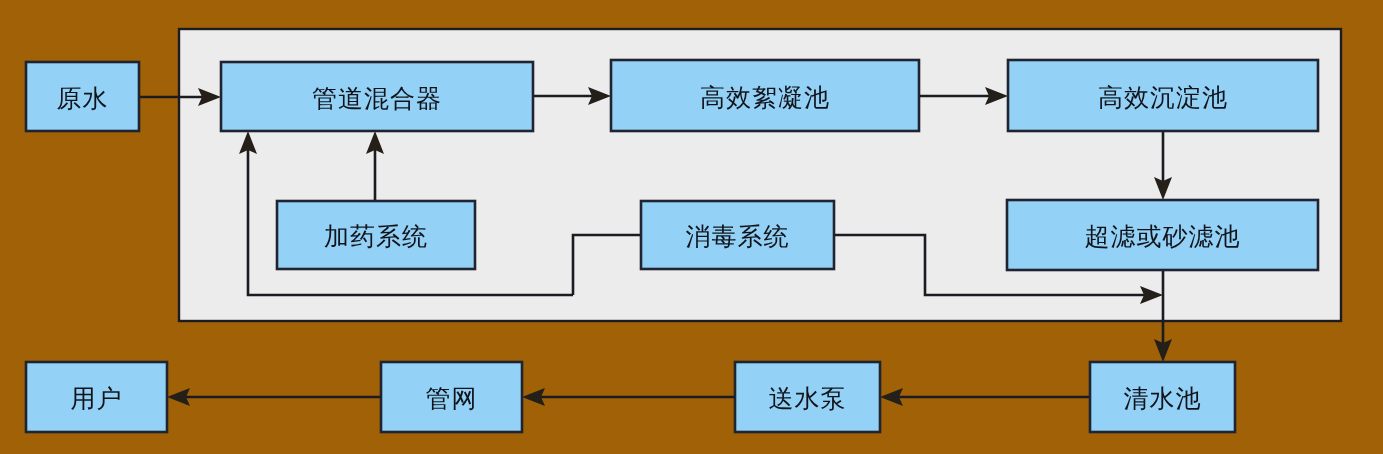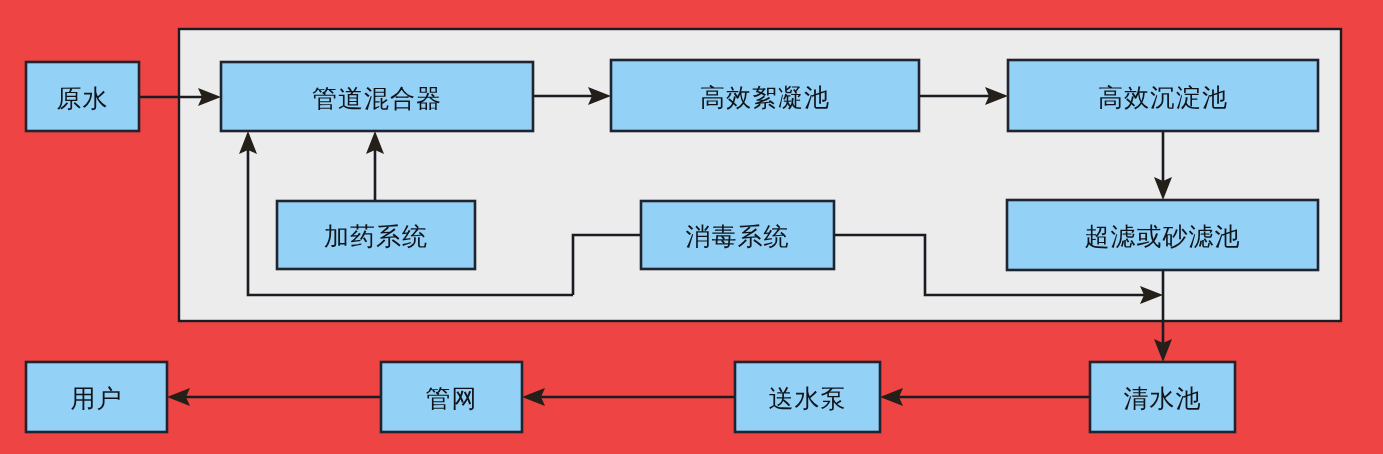--- a/index.html
+++ b/index.html
@@ -4,21 +4,21 @@
 <style>
   html, body {
     margin: 0;
     padding: 0;
     background: #ffffff;
   }
   #canvas {
     position: relative;
     width: 1383px;
     height: 454px;
-    background: #ef4444;
+    background: #a16207;
     font-family: "Liberation Sans", "DejaVu Sans", sans-serif;
     overflow: hidden;
   }
   svg#flow {
     position: absolute;
     left: 0;
     top: 0;
     width: 1383px;
     height: 454px;
     display: block;

